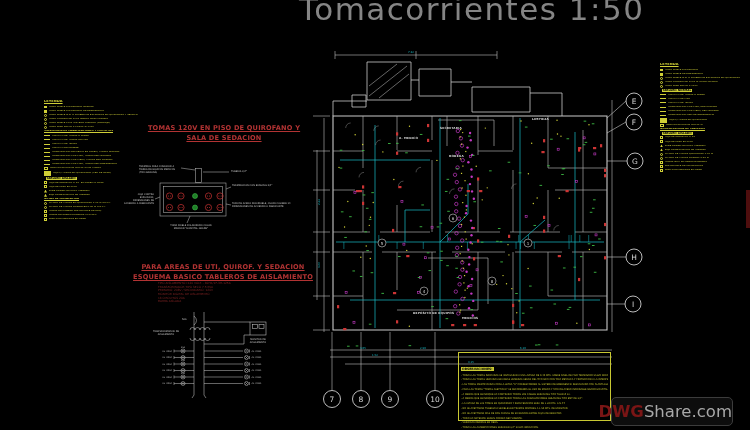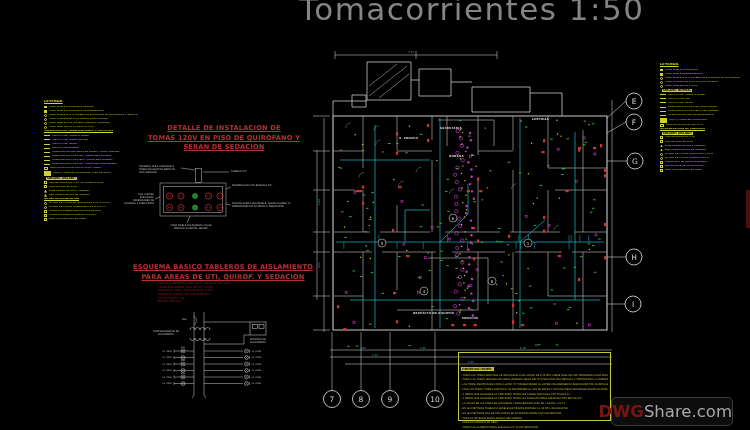--- a/index.html
+++ b/index.html
@@ -800,28 +800,27 @@
         <span class="lab">VER DETALLE DE INSTALACION</span>
       </div>
       <div class="lg-row t-i">
         <span class="sym" data-sym="sq"></span>
         <span class="lab">VERIFICAR MEDIDAS EN OBRA</span>
       </div>
     </div>
 
   <div class="red-block" id="detail-title">
 
-  <div class="red-line">DETALLE DE INSTALACION DE</div>
       <div class="red-line">TOMAS 120V EN PISO DE QUIROFANO Y</div>
-      <div class="red-line">SERAN DE SEDACION</div>
+      <div class="red-line">SALA DE SEDACION</div>
     </div>
   <div class="red-block" id="esquema-title">
 
-  <div class="red-line">ESQUEMA BASICO TABLEROS DE AISLAMIENTO</div>
-      <div class="red-line">PARA AREAS DE UTI, QUIROF. Y SEDACION</div>
+  <div class="red-line">PARA AREAS DE UTI, QUIROF. Y SEDACION</div>
+      <div class="red-line">ESQUEMA BASICO TABLEROS DE AISLAMIENTO</div>
     </div>
   <div class="spec-block">
 
   <div class="spec-line">TIPO AISLAMIENTO=120 VOLT. - 60HZ/1F-3H-125A</div>
       <div class="spec-line">TRANSFORMADOR TIPO SECO 7.5 KVA</div>
       <div class="spec-line">PRIMARIO: 208V / SECUNDARIO: 120V</div>
       <div class="spec-line">MONITOR DIGITAL DE AISLAMIENTO</div>
       <div class="spec-line">16 CIRCUITOS 20A</div>
       <div class="spec-line">BARRA AISLADA</div>
     </div>

